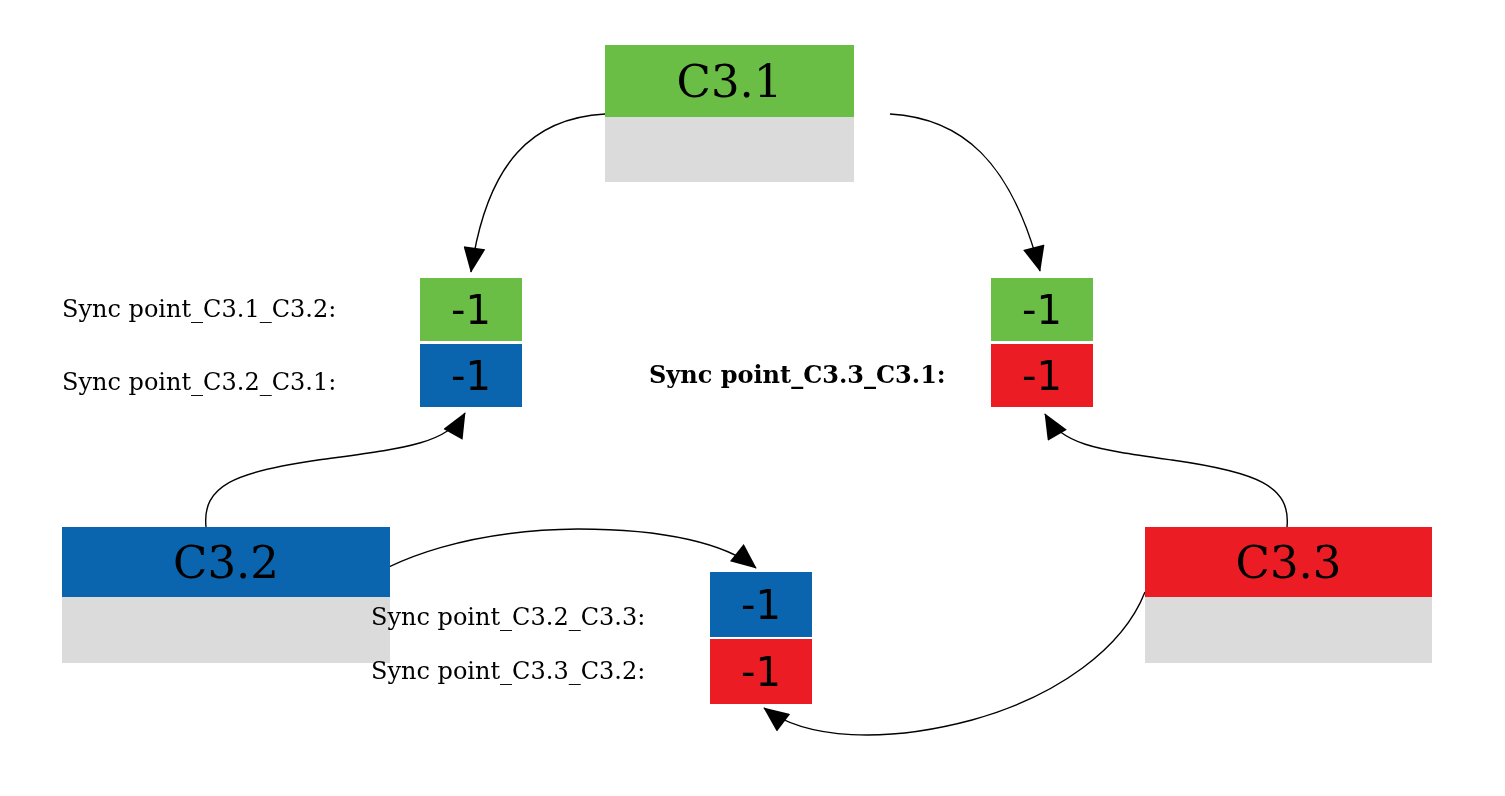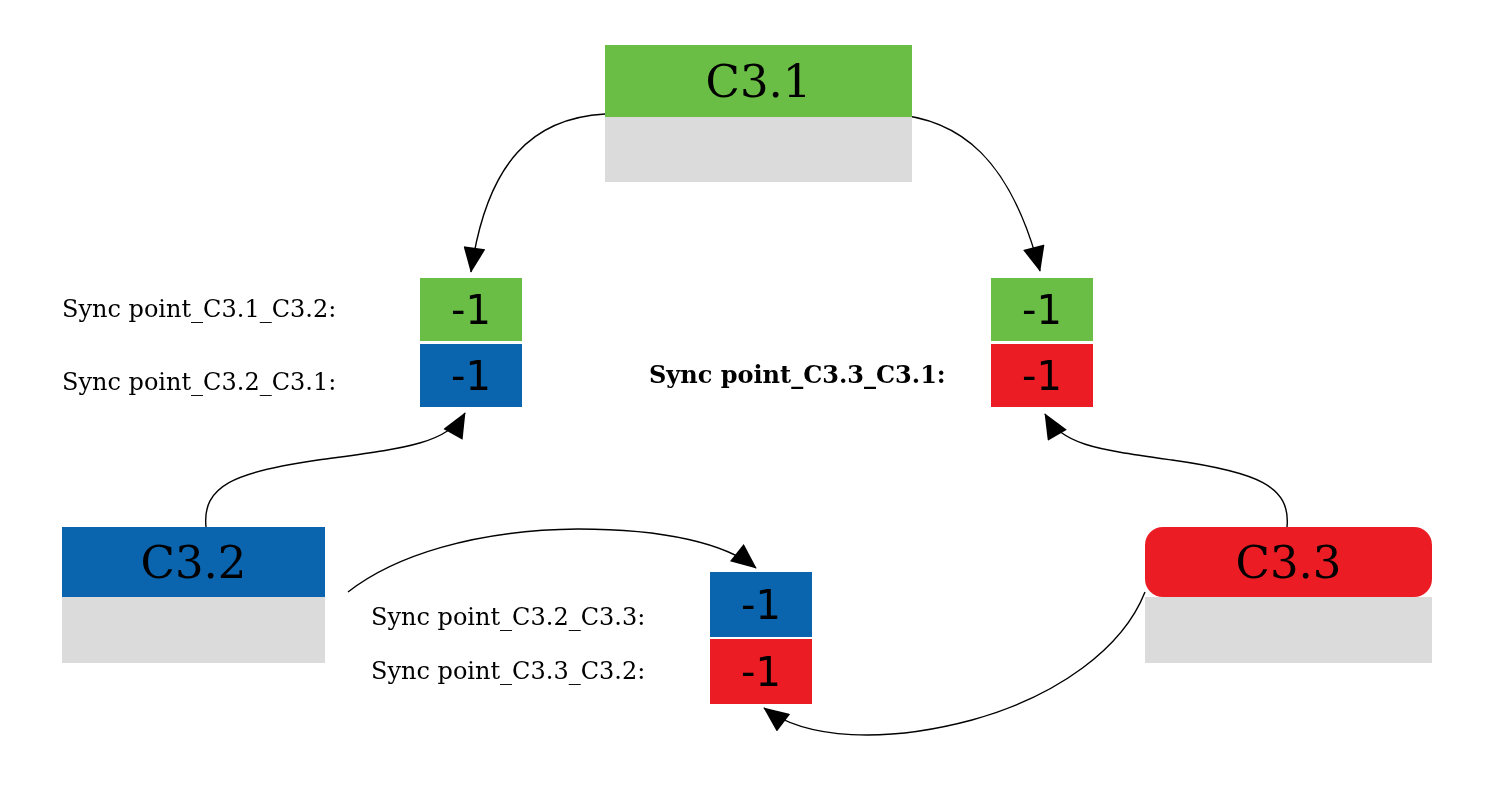--- a/index.html
+++ b/index.html
@@ -12,24 +12,24 @@
   #arrow-layer path.curve { fill:none; stroke:#000; stroke-width:1.4px; }
 
   .comp { position:absolute; }
   .comp-header {
     width:100%; display:flex; align-items:center; justify-content:center;
     font-size:45px; line-height:1; letter-spacing:0;
   }
   .comp-body { width:100%; }
 
   
-  #comp-c31 { left:605px; top:45px;  width:307px; }
+  #comp-c31 { left:605px; top:45px;  width:249px; }
   #comp-c31 .comp-header { height:72px; }
   #comp-c31 .comp-body   { height:65px; }
-  #comp-c32 { left:62px;  top:527px; width:263px; }
+  #comp-c32 { left:62px;  top:527px; width:328px; }
   #comp-c32 .comp-header { height:70px; }
   #comp-c32 .comp-body   { height:66px; }
   #comp-c33 { left:1145px;top:527px; width:287px; }
   #comp-c33 .comp-header { height:70px; }
   #comp-c33 .comp-body   { height:66px; }
 
   .sync-label {
     position:absolute; width:330px; height:34px; line-height:34px;
     font-size:24px; white-space:nowrap;
   }
@@ -82,21 +82,21 @@
   </div>
 
   <div class="comp" id="comp-c32">
     <div class="comp-header" style="background-color: rgb(10, 100, 174);">
       <span>C3.2</span>
     </div>
     <div class="comp-body" style="background-color: rgb(219, 219, 219);"></div>
   </div>
 
   <div class="comp" id="comp-c33">
-    <div class="comp-header" style="background-color: rgb(236, 28, 36); border-radius: 18px;">
+    <div class="comp-header" style="background-color: rgb(236, 28, 36);">
       <span>C3.3</span>
     </div>
     <div class="comp-body" style="background-color: rgb(219, 219, 219);"></div>
   </div>
 
   <div class="sync-label" id="lbl-c31-c32">Sync point_C3.1_C3.2:</div>
   <div class="sync-value" id="val-c31-c32" style="background-color: rgb(107, 190, 69);">
     <span>-1</span>
   </div>
   <div class="sync-label" id="lbl-c32-c31">Sync point_C3.2_C3.1:</div>

